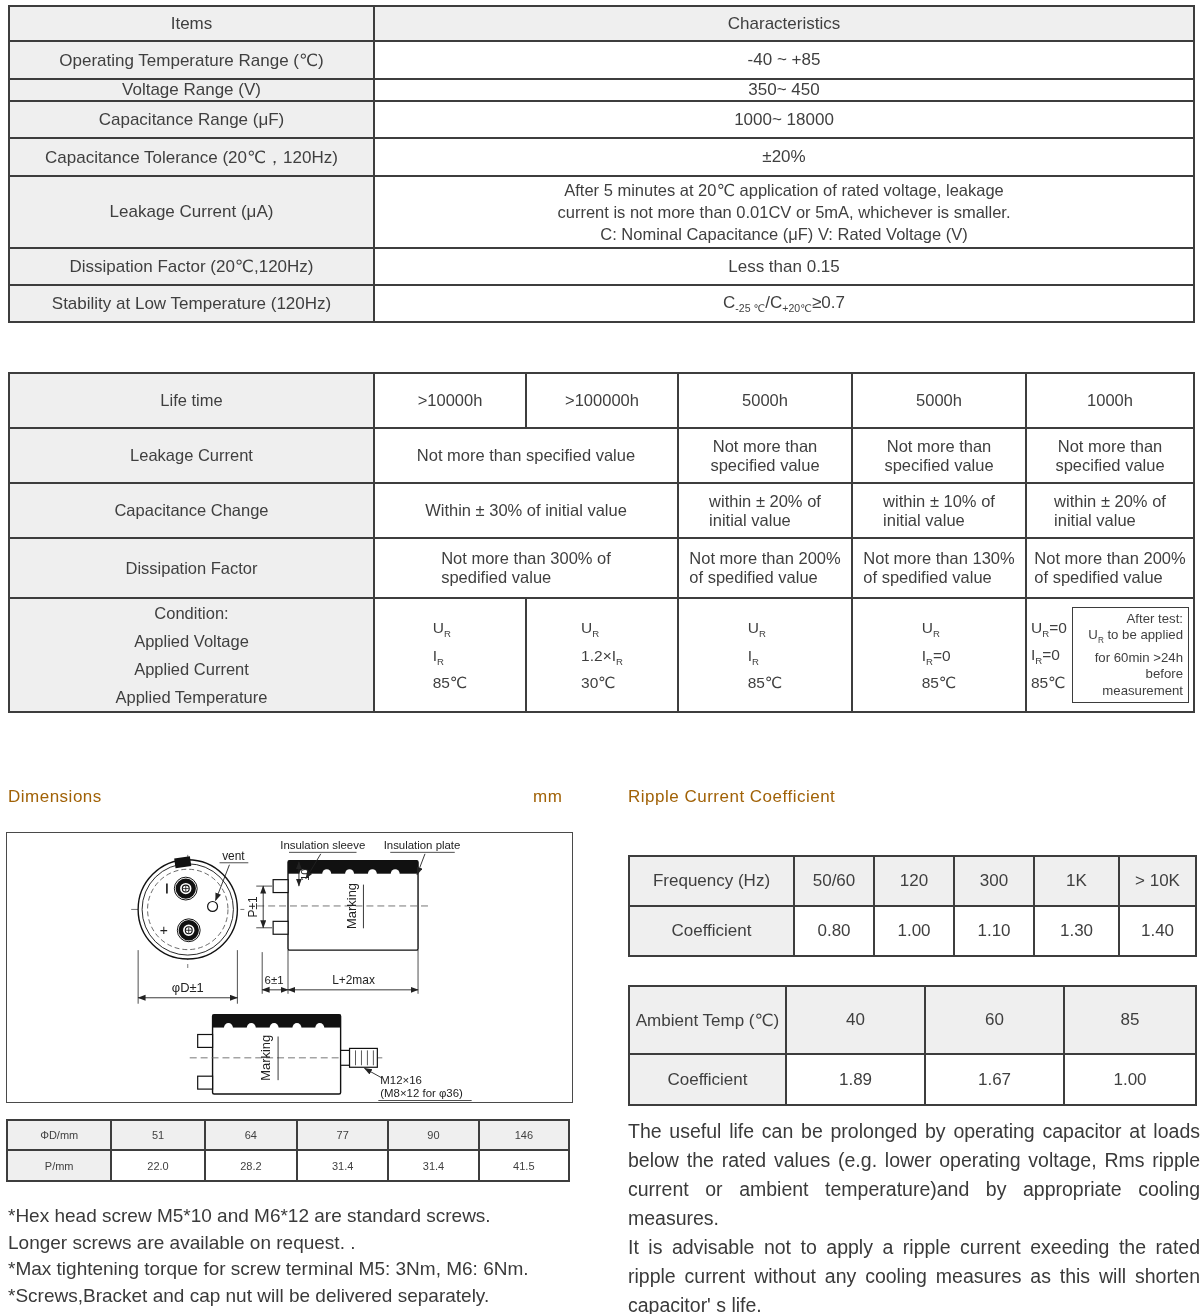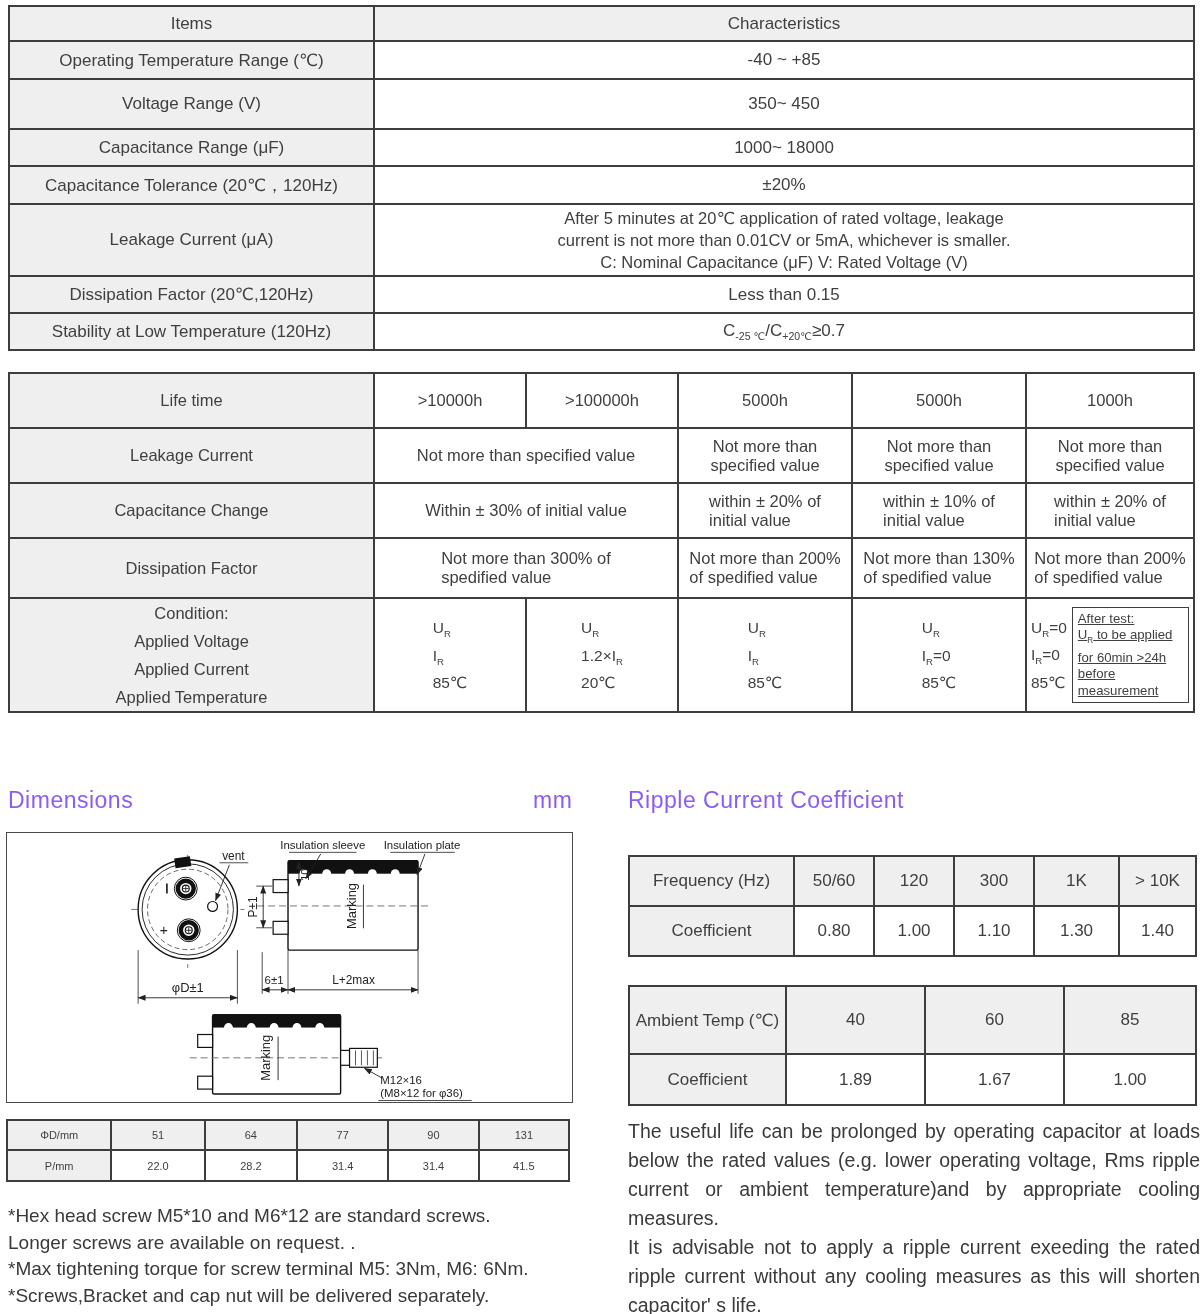--- a/index.html
+++ b/index.html
@@ -12,23 +12,23 @@
   .pre{white-space:pre-line;}
   .fit{display:inline-block;text-align:left;white-space:pre-line;}
   sub{font-size:0.62em;}
 
   .char-table{position:absolute;left:8px;top:5px;width:1185px;font-size:17px;}
   .life-table{position:absolute;left:8px;top:372px;width:1185px;font-size:16.5px;}
   .cond-cell{font-size:15.5px;}
   .cond-cell .fit div{line-height:21px;}
   .shelf-wrap{display:flex;align-items:center;justify-content:center;gap:5px;padding:2px;}
   .after-box{border:1.5px solid #3d3d3d;font-size:13.2px;line-height:16.5px;padding:3px 5px;
-             text-align:left;width:112px;text-decoration:underline;}
-
-  .section-head{position:absolute;top:787px;font-size:23px;color:#8b5cf6;letter-spacing:0.5px;}
+             text-align:right;width:112px;}
+
+  .section-head{position:absolute;top:787px;font-size:17px;color:#a16207;letter-spacing:0.5px;}
   .dim-head{left:8px;}
   .unit-head{left:533px;}
   .ripple-head{left:628px;}
 
   .dim-box{position:absolute;left:6px;top:832px;width:565px;height:269px;border:1.5px solid #4a4a4a;}
 
   .freq-table{position:absolute;left:628px;top:855px;width:567px;font-size:17px;}
   .temp-table{position:absolute;left:628px;top:985px;width:567px;font-size:17px;}
   .size-table{position:absolute;left:6px;top:1119px;width:564px;font-size:11px;}
 
@@ -51,21 +51,21 @@
       </colgroup>
     <tbody>
         <tr style="height:35px">
       <td class="g">Items</td>
       <td class="g">Characteristics</td>
     </tr>
     <tr style="height:38px">
       <td class="g">Operating Temperature Range (℃)</td>
       <td>-40 ~ +85</td>
     </tr>
-    <tr style="height:50px">
+    <tr style="height:22px">
       <td class="g">Voltage Range (V)</td>
       <td>350~ 450</td>
     </tr>
     <tr style="height:37px">
       <td class="g">Capacitance Range (μF)</td>
       <td>1000~ 18000</td>
     </tr>
     <tr style="height:38px">
       <td class="g">Capacitance Tolerance (20℃，120Hz)</td>
       <td>±20%</td>
@@ -137,21 +137,21 @@
 of spedified value</span></td>
       <td><span class="fit">Not more than 200%
 of spedified value</span></td>
     </tr>
     <tr style="height:110px">
       <td class="g pre" style="line-height:28px;">Condition:
 Applied Voltage
 Applied Current
 Applied Temperature</td>
       <td class="cond-cell"><span class="fit"><div><span>U</span><sub>R</sub></div><div><span>I</span><sub>R</sub></div><div><span>85℃</span></div></span></td>
-      <td class="cond-cell"><span class="fit"><div><span>U</span><sub>R</sub></div><div><span>1.2×I</span><sub>R</sub></div><div><span>20℃</span></div></span></td>
+      <td class="cond-cell"><span class="fit"><div><span>U</span><sub>R</sub></div><div><span>1.2×I</span><sub>R</sub></div><div><span>30℃</span></div></span></td>
       <td class="cond-cell"><span class="fit"><div><span>U</span><sub>R</sub></div><div><span>I</span><sub>R</sub></div><div><span>85℃</span></div></span></td>
       <td class="cond-cell"><span class="fit"><div><span>U</span><sub>R</sub></div><div><span>I</span><sub>R</sub><span>=0</span></div><div><span>85℃</span></div></span></td>
       <td class="cond-cell">
         <div class="shelf-wrap">
           <span class="fit"><div><span>U</span><sub>R</sub><span>=0</span></div><div><span>I</span><sub>R</sub><span>=0</span></div><div><span>85℃</span></div></span>
           <div class="after-box">
                 <div><span>After test:</span></div>
                 <div><span>U</span><sub>R</sub><span> to be applied</span></div>
                 <div><span>for 60min &gt;24h</span></div>
                 <div><span>before</span></div>
@@ -341,21 +341,21 @@
         <col style="width:90px">
         <col style="width:90px">
     </colgroup>
     <tbody>
         <tr style="height:30px">
       <td class="g">ΦD/mm</td>
       <td class="g">51</td>
       <td class="g">64</td>
       <td class="g">77</td>
       <td class="g">90</td>
-      <td class="g">131</td>
+      <td class="g">146</td>
     </tr>
     <tr style="height:31px">
       <td class="g">P/mm</td>
       <td>22.0</td>
       <td>28.2</td>
       <td>31.4</td>
       <td>31.4</td>
       <td>41.5</td>
     </tr>
   </tbody>

